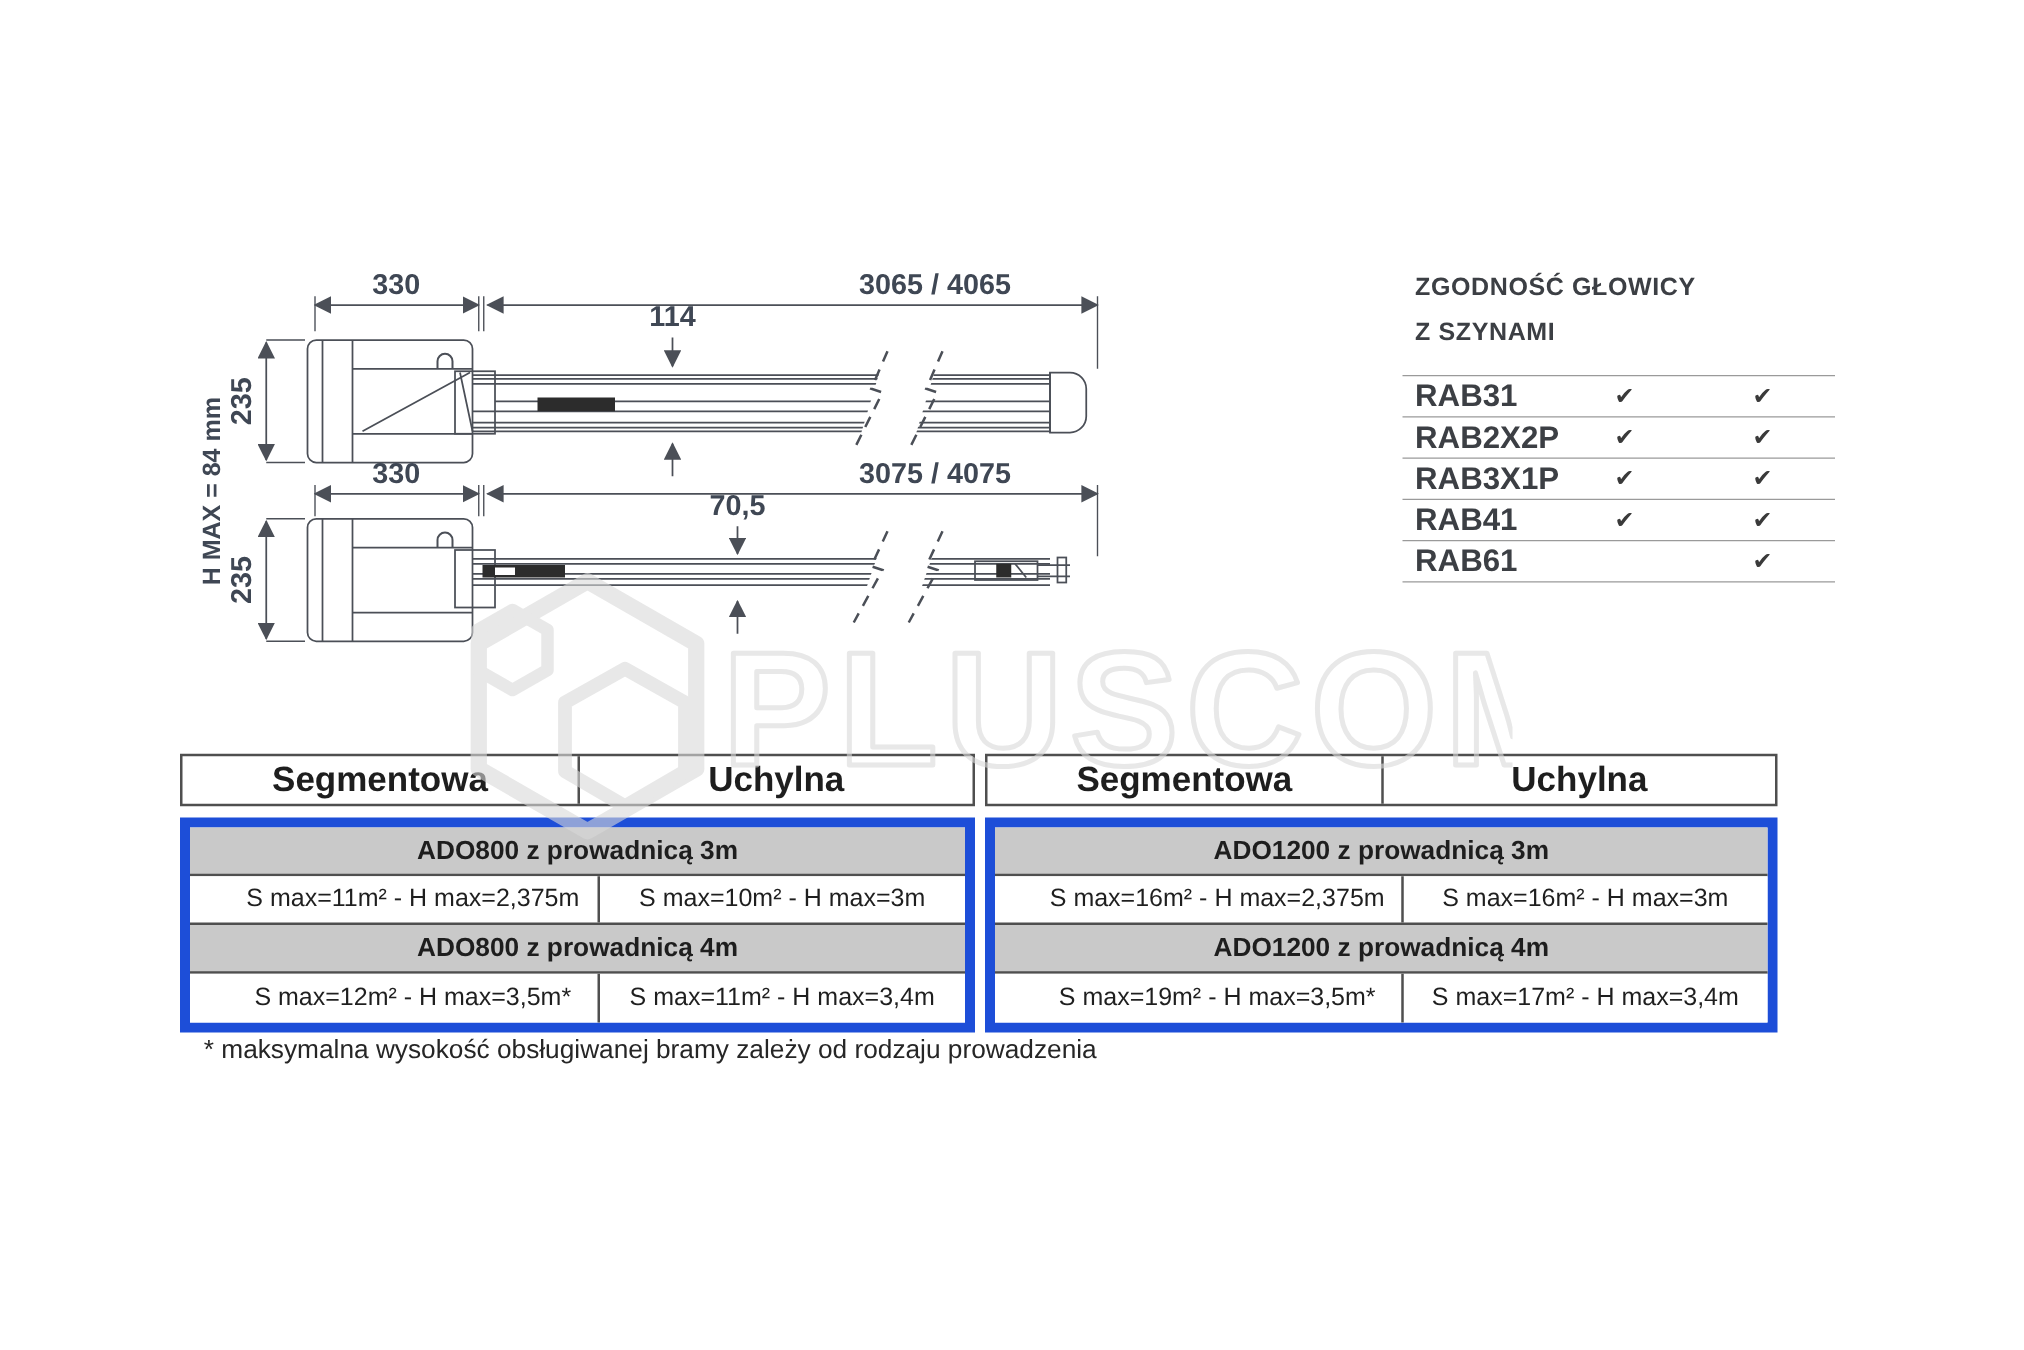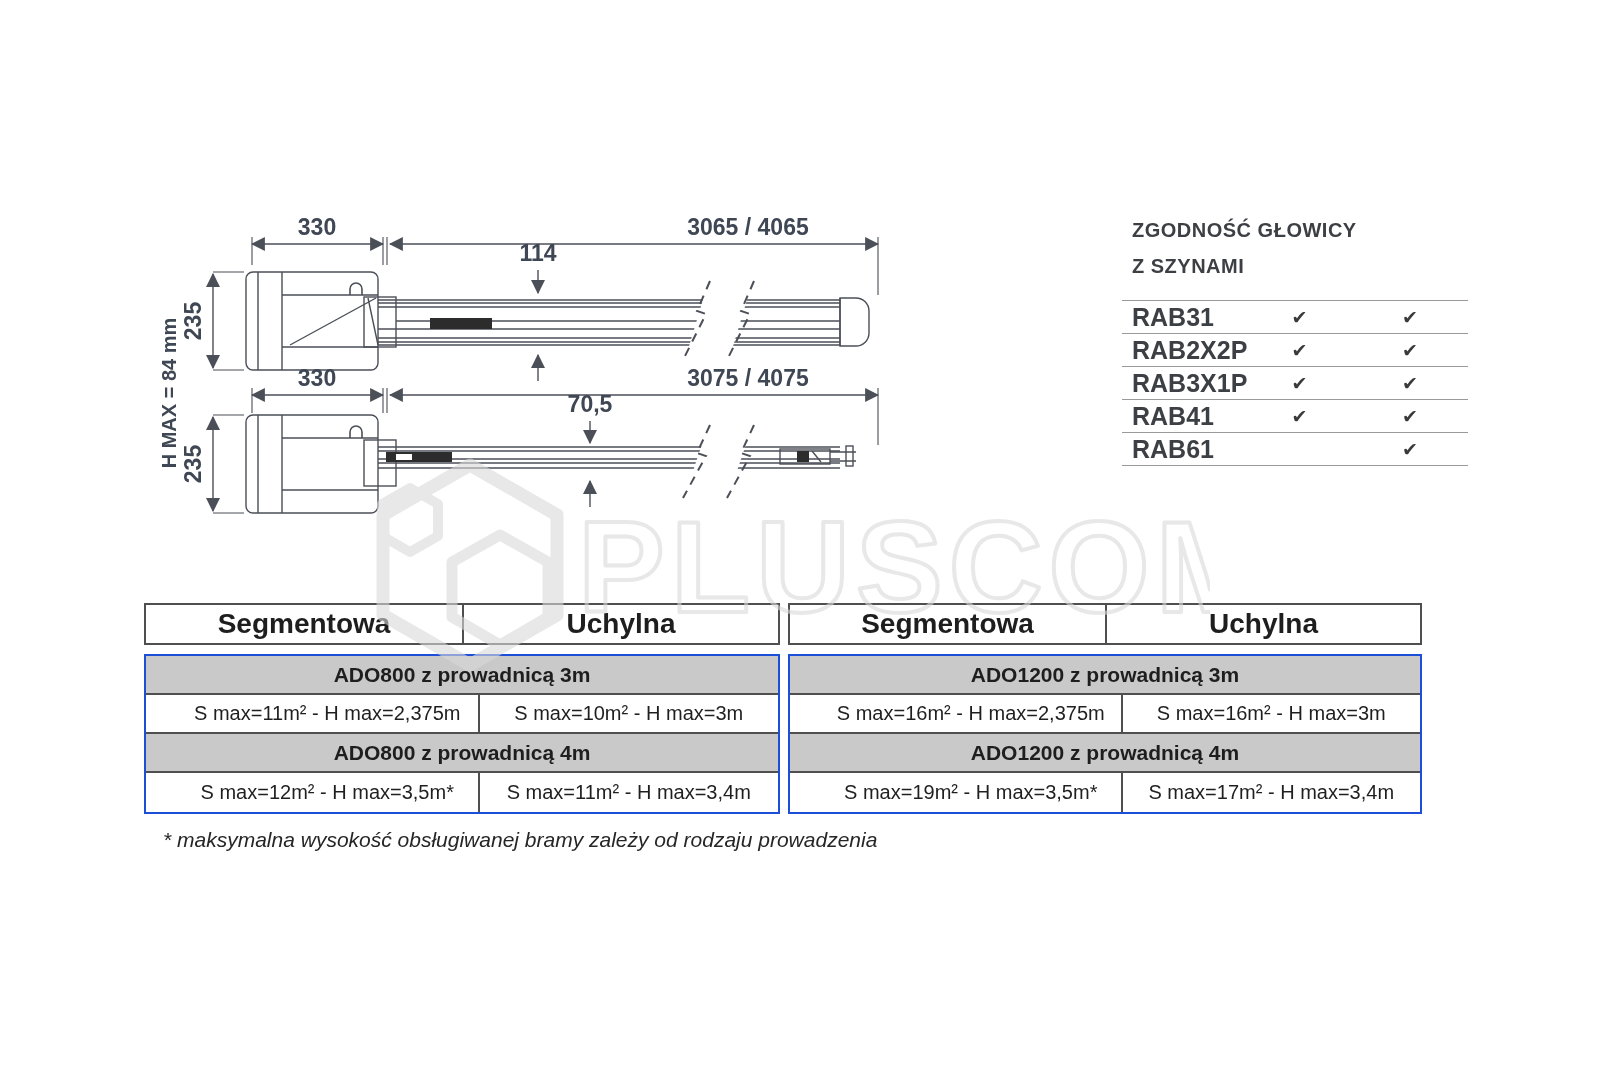--- a/index.html
+++ b/index.html
@@ -20,29 +20,29 @@
   .c-col{text-align:center;font-size:23px;font-weight:bold;color:#3c3f44;}
   .c-check{text-align:center;font-size:19px;color:#3a3a3a;}
   
   *{box-sizing:border-box;}
   .spec{position:absolute;top:603px;z-index:2;}
   .spec.left{left:144px;width:636px;}
   .spec.right{left:788px;width:634px;}
   .spec-head{height:42px;border:2px solid #4f4f4f;background:#ffffff;display:grid;grid-template-columns:1fr 1fr;}
   .spec-head .hcell{display:flex;align-items:center;justify-content:center;font-size:28px;font-weight:bold;color:#1e1e1e;}
   .spec-head .hcell.second{border-left:2px solid #4f4f4f;}
-  .spec-body{margin-top:9px;border:2px solid #1d4ed8;background:#ffffff;}
+  .spec-body{margin-top:9px;border:8px solid #1d4ed8;background:#ffffff;}
   .sec-title{height:39px;background:#c9c9c9;border-bottom:2px solid #4f4f4f;display:flex;align-items:center;justify-content:center;
              font-size:21px;font-weight:bold;color:#1e1e1e;}
   .sec-row{height:39px;display:grid;grid-template-columns:1fr 1fr;border-bottom:2px solid #4f4f4f;background:#ffffff;padding-left:31px;}
   .sec-row.last{border-bottom:none;}
   .sec-row .cell{display:flex;align-items:center;justify-content:center;font-size:20px;color:#1f1f1f;}
   .sec-row .cell.second{border-left:2px solid #4f4f4f;}
   
-  .footnote{position:absolute;left:163px;top:828px;font-size:21px;color:#262626;z-index:2;font-style:italic;}
+  .footnote{position:absolute;left:163px;top:828px;font-size:21px;color:#262626;z-index:2;}
   
   .watermark{position:absolute;left:350px;top:440px;width:860px;height:260px;z-index:6;pointer-events:none;opacity:.6;}
 </style>
 </head>
 <body>
 
 <div class="page">
 
   <svg class="drawing" viewBox="0 0 780 380">
     <defs>

